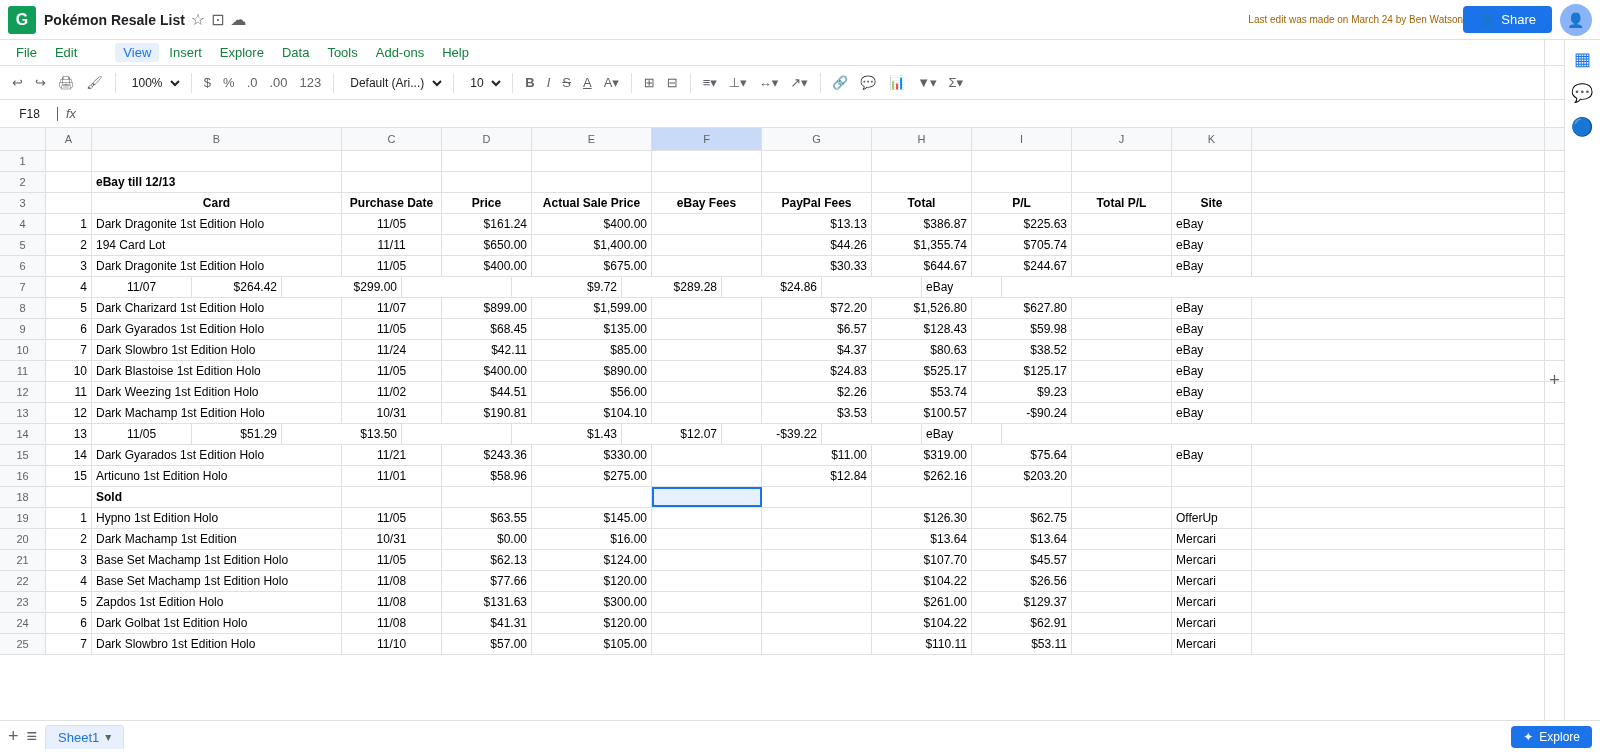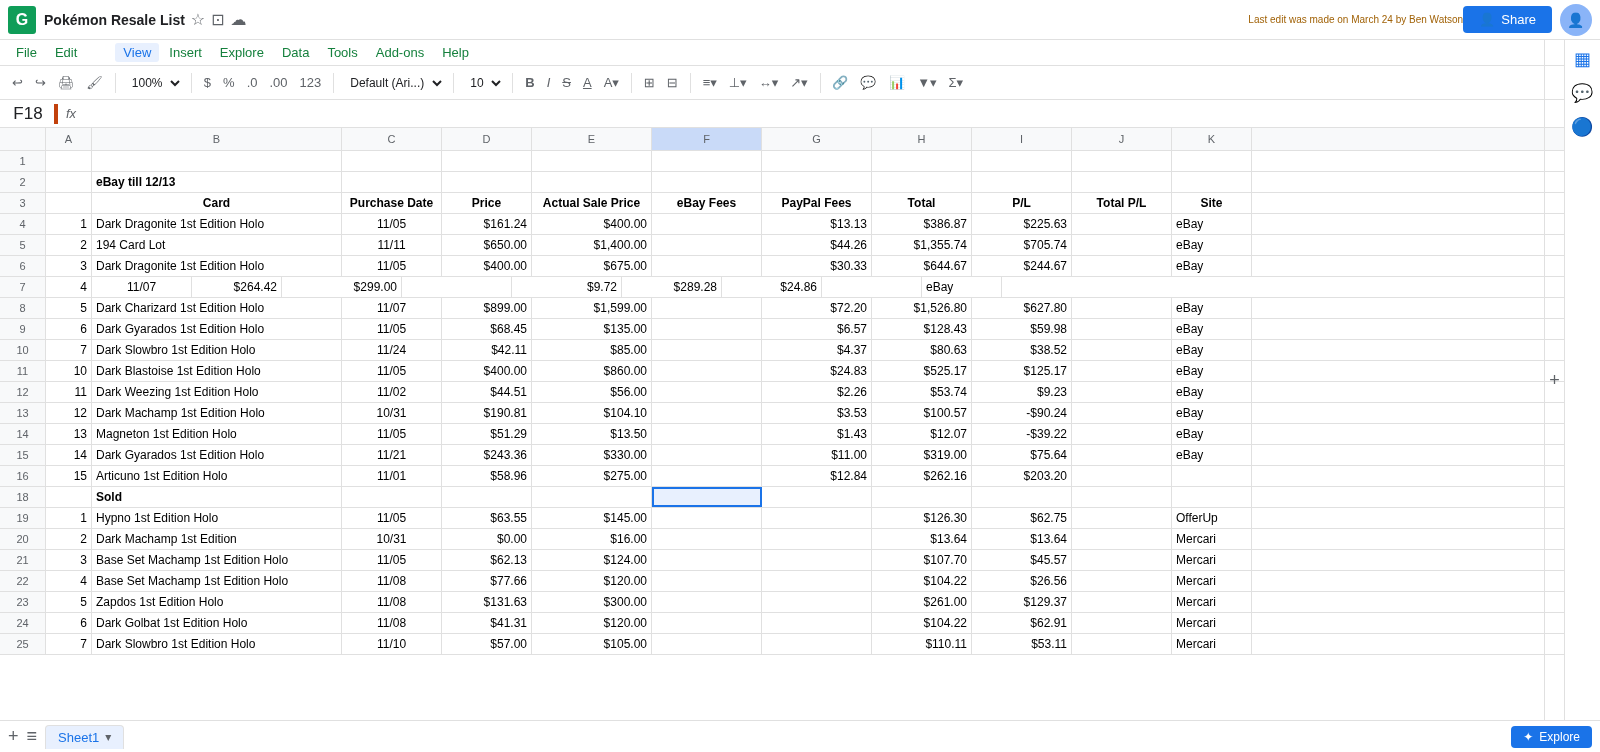--- a/index.html
+++ b/index.html
@@ -47,22 +47,22 @@
     .toolbar-select {
       border: none; background: none; font-size: 12px; color: #202124;
       cursor: pointer; padding: 2px 4px; border-radius: 3px;
     }
 
     
     #formula-bar {
       display: flex; align-items: center; padding: 0 8px; height: 28px;
       background: #fff; border-bottom: 1px solid #e0e0e0; gap: 8px;
     }
-    #cell-ref { font-size: 17px; color: #202124; width: 50px; text-align: center;
-      border-right: 4px solid #c2410c; padding-right: 6px; }
+    #cell-ref { font-size: 12px; color: #202124; width: 50px; text-align: center;
+      border-right: 1px solid #c2410c; padding-right: 6px; }
     #fx-icon { color: #5f6368; font-size: 13px; font-style: italic; }
     #formula-input { flex: 1; border: none; outline: none; font-size: 13px; }
 
     
     #sheet-container { display: flex; flex-direction: column; overflow: hidden; }
 
     
     #col-headers {
       display: flex; background: #f8f9fa; border-bottom: 1px solid #e0e0e0;
       user-select: none; flex-shrink: 0;
@@ -400,21 +400,21 @@
       <div class="cell col-j"></div>
       <div class="cell col-k">eBay</div>
     </div>
 
     <div class="grid-row">
       <div class="row-num">11</div>
       <div class="cell col-a cell-right">10</div>
       <div class="cell col-b">Dark Blastoise 1st Edition Holo</div>
       <div class="cell col-c cell-center">11/05</div>
       <div class="cell col-d cell-right">$400.00</div>
-      <div class="cell col-e cell-right">$860.00</div>
+      <div class="cell col-e cell-right">$890.00</div>
       <div class="cell col-f cell-right"></div>
       <div class="cell col-g cell-right">$24.83</div>
       <div class="cell col-h cell-right">$525.17</div>
       <div class="cell col-i cell-right">$125.17</div>
       <div class="cell col-j"></div>
       <div class="cell col-k">eBay</div>
     </div>
 
     <div class="grid-row">
       <div class="row-num">12</div>
@@ -442,21 +442,20 @@
       <div class="cell col-g cell-right">$3.53</div>
       <div class="cell col-h cell-right">$100.57</div>
       <div class="cell col-i cell-right">-$90.24</div>
       <div class="cell col-j"></div>
       <div class="cell col-k">eBay</div>
     </div>
 
     <div class="grid-row">
       <div class="row-num">14</div>
       <div class="cell col-a cell-right">13</div>
-      <div class="cell col-b">Magneton 1st Edition Holo</div>
       <div class="cell col-c cell-center">11/05</div>
       <div class="cell col-d cell-right">$51.29</div>
       <div class="cell col-e cell-right">$13.50</div>
       <div class="cell col-f cell-right"></div>
       <div class="cell col-g cell-right">$1.43</div>
       <div class="cell col-h cell-right">$12.07</div>
       <div class="cell col-i cell-right">-$39.22</div>
       <div class="cell col-j"></div>
       <div class="cell col-k">eBay</div>
     </div>

